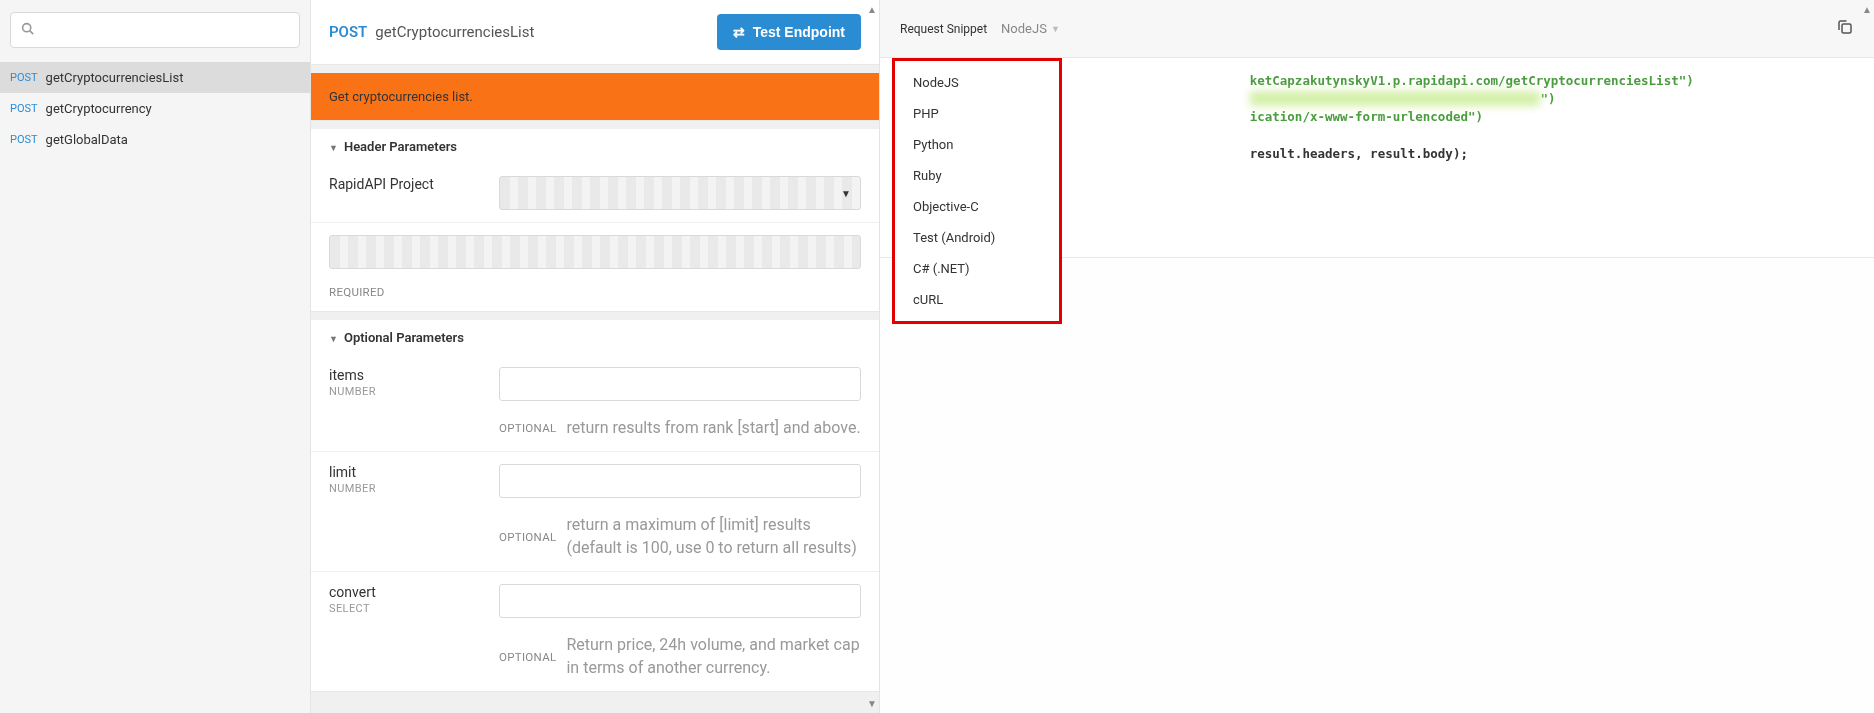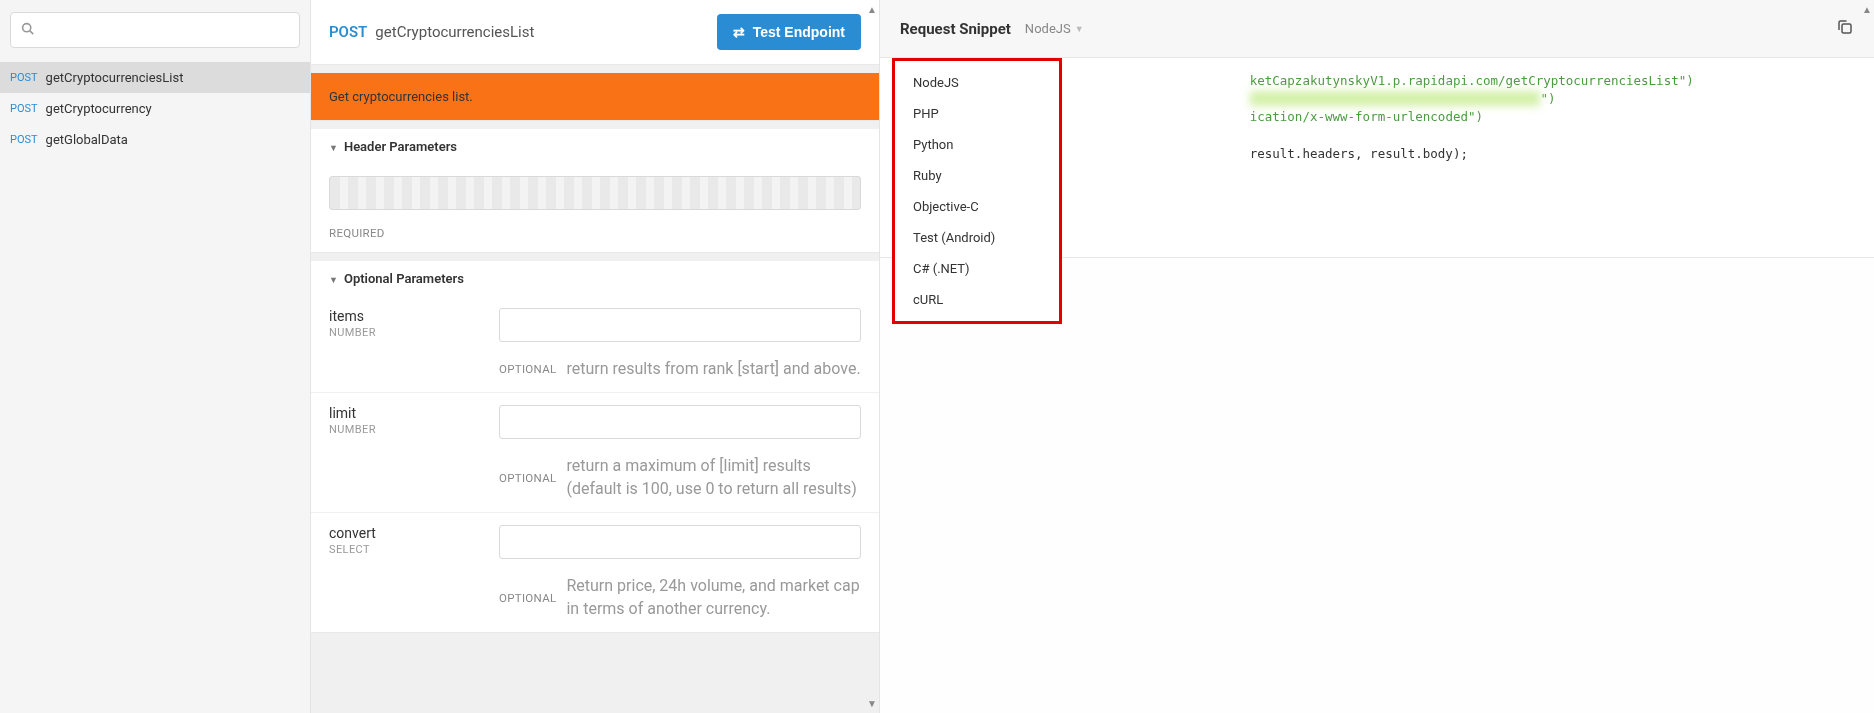--- a/index.html
+++ b/index.html
@@ -50,27 +50,27 @@
 .param-badge { color: #888; font-size: 11.5px; letter-spacing: 0.3px; }
 .param-help { color: #999; font-size: 16px; line-height: 1.4; }
 
 .scroll-arrow { position: absolute; right: 2px; color: #888; font-size: 10px; }
 .scroll-arrow.top { top: 4px; }
 .scroll-arrow.bot { bottom: 4px; }
 
 
 .right { flex: 1; background: #fefefe; position: relative; display: flex; flex-direction: column; }
 .right-header { display: flex; align-items: center; gap: 14px; padding: 18px 20px; border-bottom: 1px solid #e8e8e8; background: #f7f7f7; }
-.right-header .label { font-weight: 700; font-size: 15px; color: #333; }
+.right-header .label { font-weight: 400; font-size: 12px; color: #333; }
 .lang-sel { color: #888; font-size: 13px; display: flex; align-items: center; gap: 4px; cursor: pointer; }
 .lang-sel::after { content: "▼"; font-size: 9px; color: #bbb; }
 .copy-icon { margin-left: auto; color: #666; cursor: pointer; }
 .copy-icon svg { width: 18px; height: 18px; }
 
-.code-area { font-family: Menlo, Consolas, monospace; font-size: 12.5px; padding: 14px 16px; white-space: pre; line-height: 1.45; background: #fff; color: #333; border-bottom: 1px solid #e8e8e8; overflow: hidden; min-height: 200px; position: relative; }
+.code-area { font-family: Menlo, Consolas, monospace; font-size: 12.5px; padding: 14px 16px; white-space: pre; line-height: 1.45; background: #fff; color: #333; border-bottom: 1px solid #e8e8e8; overflow: hidden; min-height: 200px; position: relative; font-weight: bold; }
 .code-area .str { color: #4a9c3f; }
 .code-area .hl { background: #d3f0a8; filter: blur(4px); color: transparent; padding: 0 40px; }
 
 .resp-area { padding: 10px 16px; font-family: Menlo, Consolas, monospace; font-size: 12px; color: #888; display: flex; align-items: center; gap: 8px; }
 .resp-area .tri { font-size: 9px; color: #888; }
 .resp-area .brace { font-family: Menlo, monospace; color: #888; }
 .resp-area .items { font-style: italic; color: #aaa; }
 
 
 .lang-dropdown {
@@ -131,20 +131,31 @@
         <span class="icon">⇄</span>
         <span>Test Endpoint</span>
       </button>
     </div>
 
     <div class="desc">Get cryptocurrencies list.</div>
 
     <div class="section">
       <div class="section-head">Header Parameters</div>
       <div id="header-params-list">
+          <div class="param">
+    <div class="param-left">
+      <div class="param-name">RapidAPI Project</div>
+
+    </div>
+    <div class="param-right">
+              <div class="select-wrap">
+                <div class="param-input redacted"></div>
+              </div>
+            </div>
+  </div>
           <div class="param">
     <div class="param-right"><input class="param-input redacted" style=""><div class="param-meta">
                 <span class="param-badge">REQUIRED</span>
               </div></div>
   </div>
         </div>
     </div>
 
     <div class="section">
       <div class="section-head">Optional Parameters</div>

